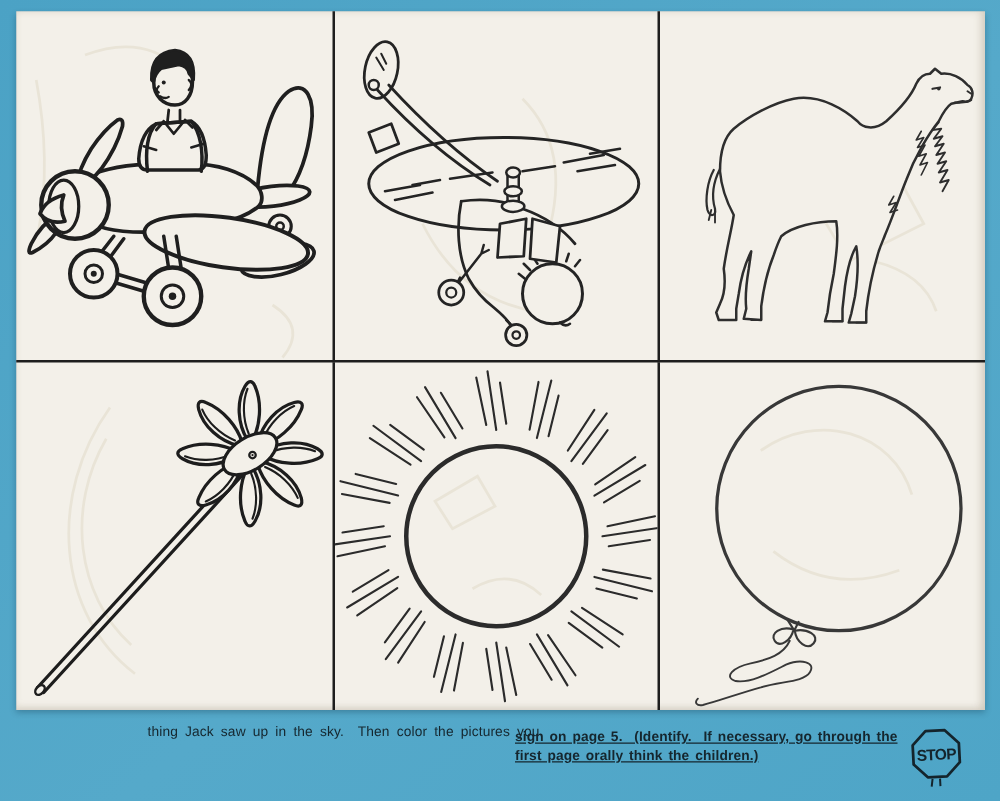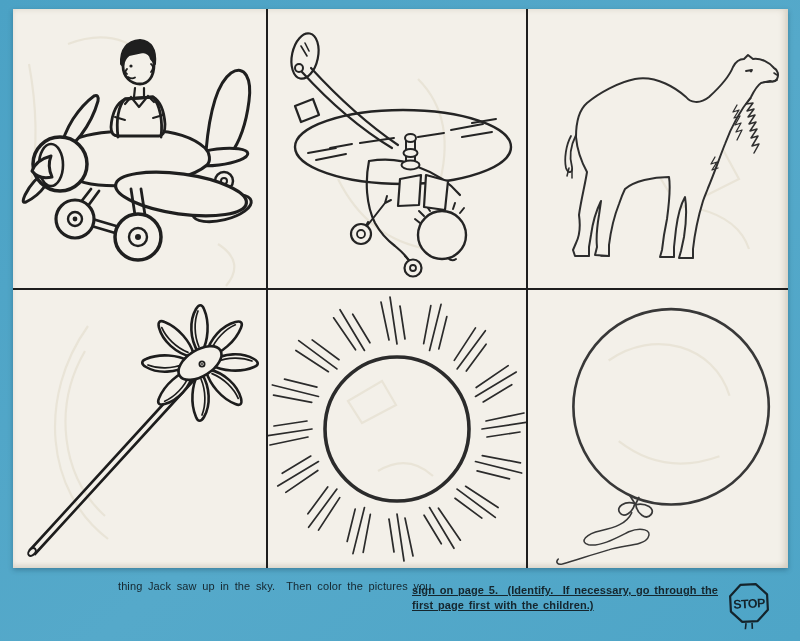--- a/index.html
+++ b/index.html
@@ -244,21 +244,21 @@
     </div>
 
   </div>
 
   <div class="caption cap-left">
     <div class="line">thing Jack saw up in the sky.  Then color the pictures you</div>
   </div>
 
   <div class="caption cap-right">
     <div class="line">sign on page 5.  (Identify.  If necessary, go through the</div>
-    <div class="line">first page first with the children.)</div>
+    <div class="line">first page orally think the children.)</div>
   </div>
 
   <div class="stopsign">
     <svg viewBox="0 0 54 52">
       <g transform="rotate(-3 27 22)" stroke="#14242c" fill="none" stroke-linejoin="round">
         <path d="M45.5,29.7 L34.7,40.5 L19.3,40.5 L8.5,29.7 L8.5,14.3 L19.3,3.5 L34.7,3.5 L45.5,14.3 Z" stroke-width="2.2"></path>
         <path d="M23,42 l-1,6 M29,42 l0,6" stroke-width="1.6"></path>
         <text x="27" y="27" text-anchor="middle" font-family="Liberation Sans, sans-serif" font-size="12.5" font-weight="bold" letter-spacing="-0.6" fill="#14242c" stroke="none">STOP</text>
       </g>
     </svg>

